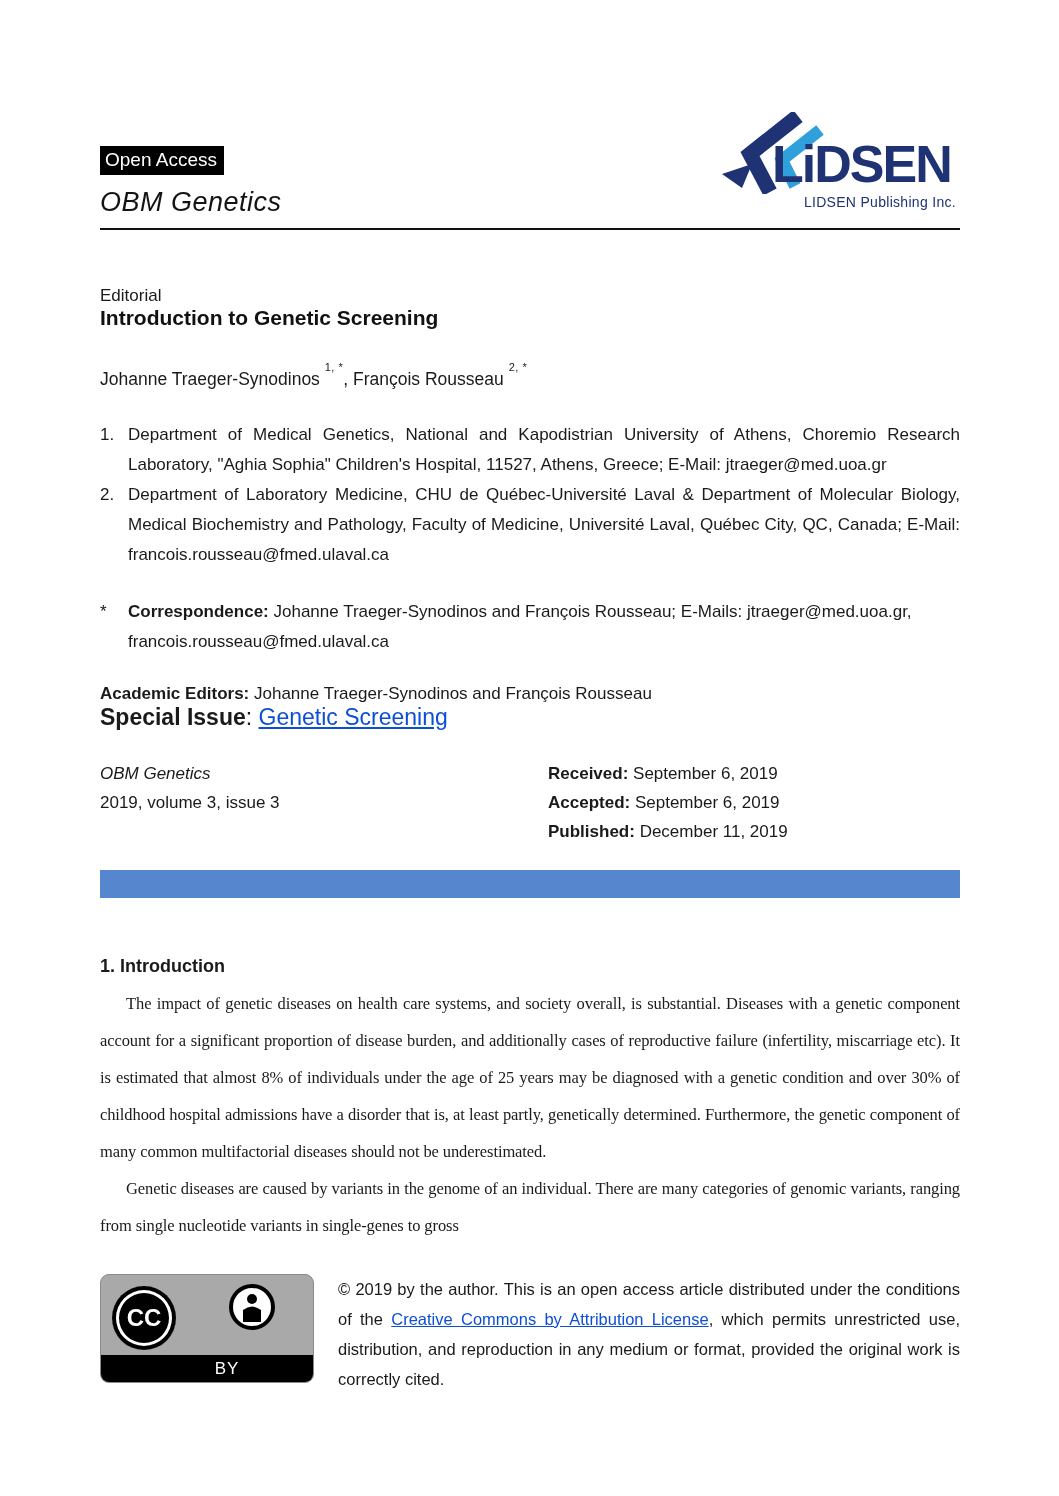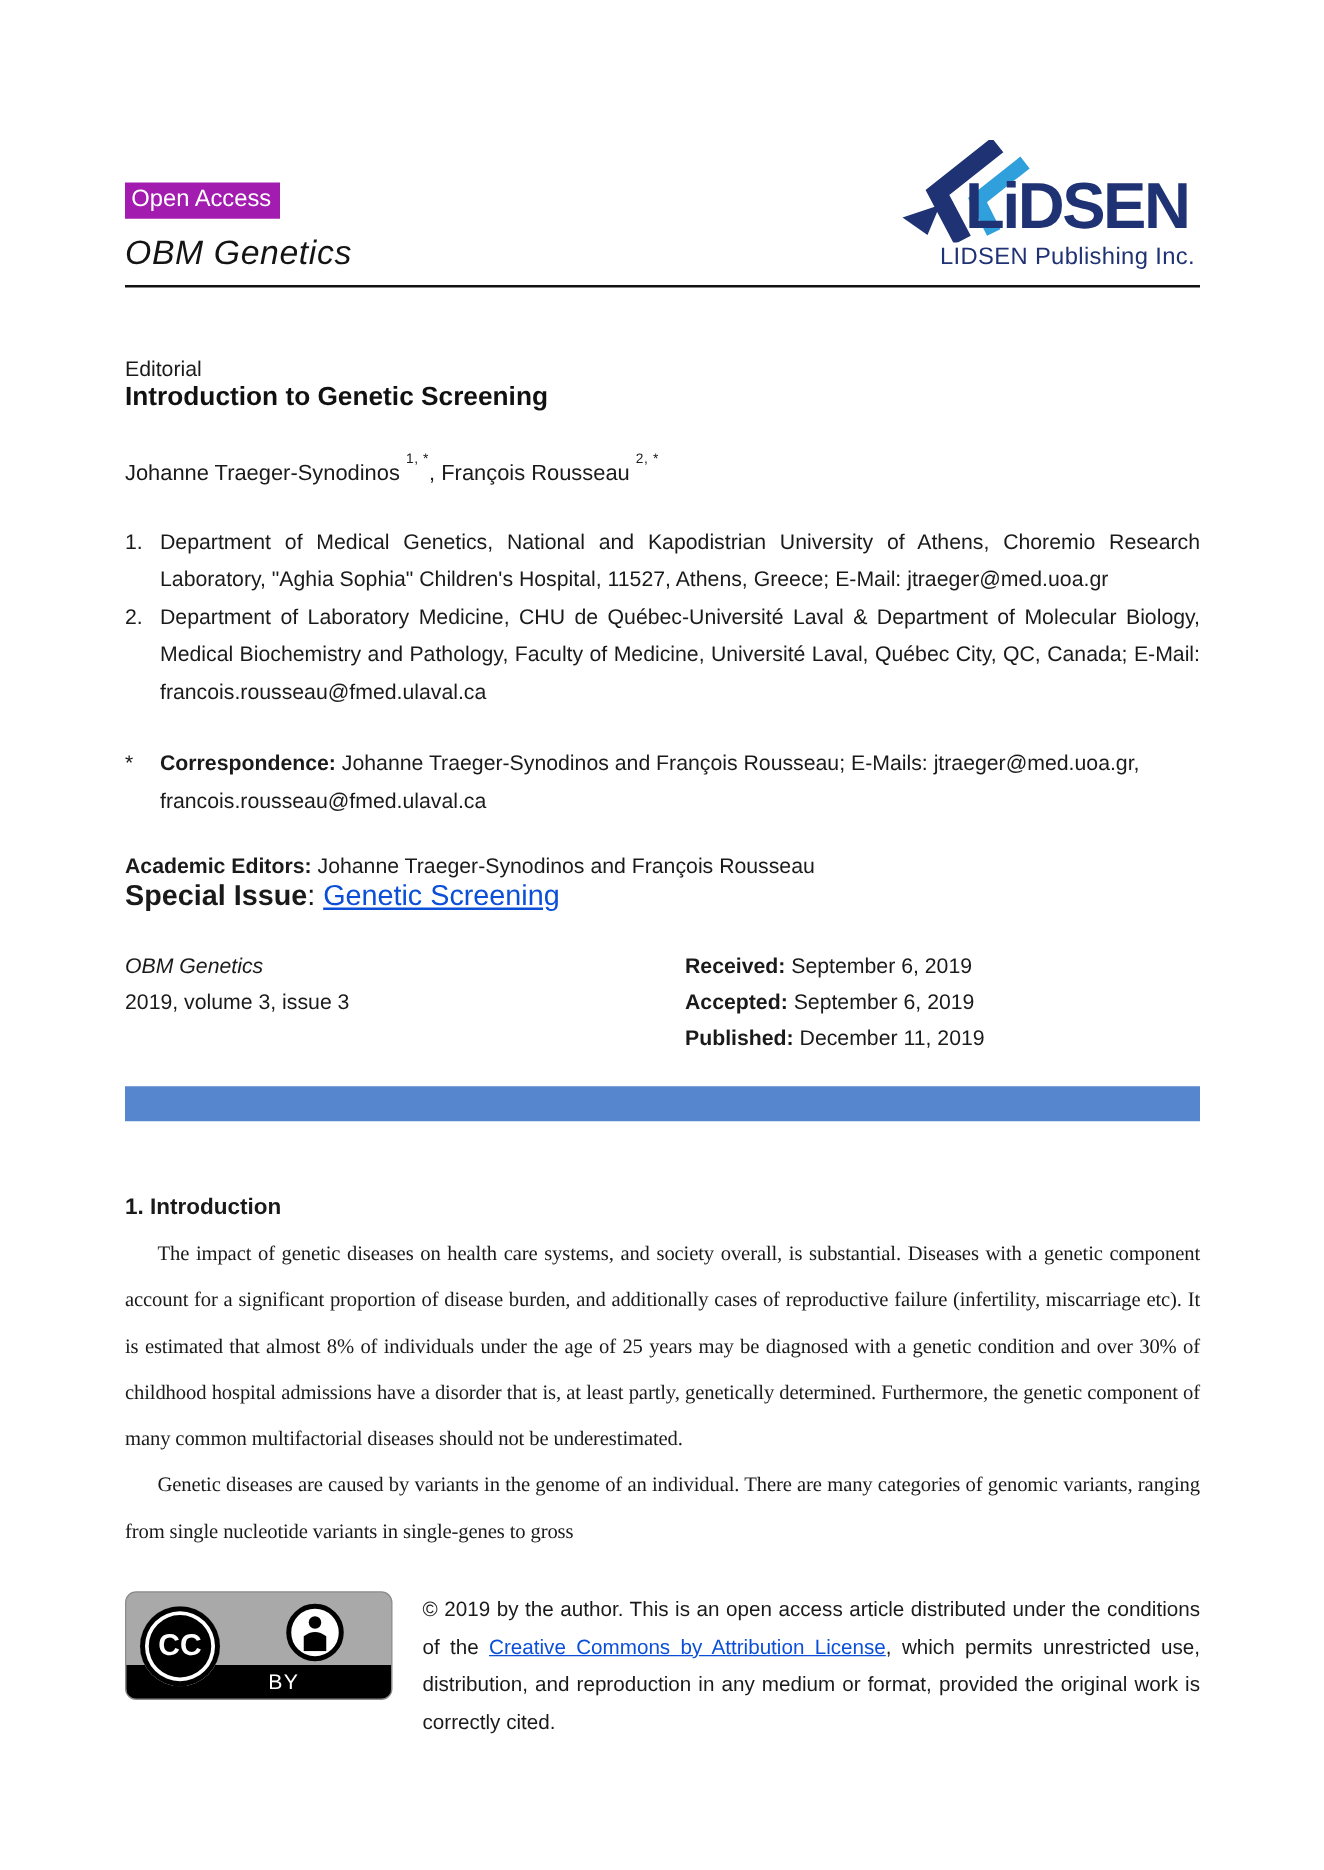--- a/index.html
+++ b/index.html
@@ -18,37 +18,37 @@
 
   
   .header-row {
     display: flex;
     justify-content: space-between;
     align-items: flex-start;
   }
   .header-left { padding-top: 34px; }
   .open-access {
     display: inline-block;
-    background: #a21caf;
+    background: #000000;
     color: #ffffff;
     font-size: 19px;
     padding: 3px 7px 4px 5px;
     line-height: 1.15;
   }
   .journal-name {
     font-style: italic;
     font-size: 27px;
     color: #141414;
     margin-top: 12px;
     letter-spacing: 0.5px;
   }
   .logo-block { width: 250px; text-align: right; }
   .logo-tagline {
     color: #1f3273;
-    font-size: 19px;
+    font-size: 14px;
     margin-top: -4px;
     padding-right: 4px;
     letter-spacing: 0.3px;
   }
   .header-rule {
     border: none;
     border-top: 2px solid #111111;
     margin-top: 10px;
   }
 
@@ -130,21 +130,21 @@
 
   
   .license-row {
     display: flex;
     margin-top: 30px;
     gap: 24px;
   }
   .cc-badge {
     flex: 0 0 214px;
     width: 214px;
-    height: 87px;
+    height: 109px;
     background: #a9a9a9;
     border-radius: 9px;
     position: relative;
     overflow: hidden;
     border: 1px solid #8a8a8a;
   }
   .cc-badge .by-strip {
     position: absolute;
     left: 0; right: 0; bottom: 0;
     height: 27px;

